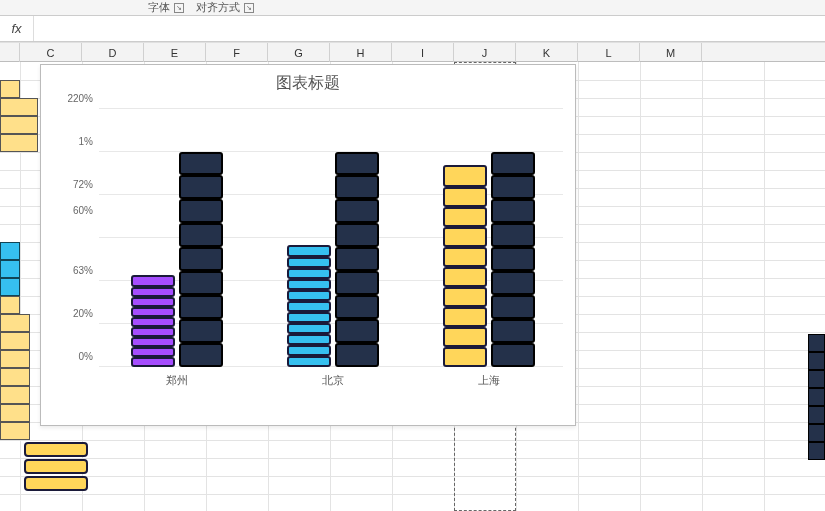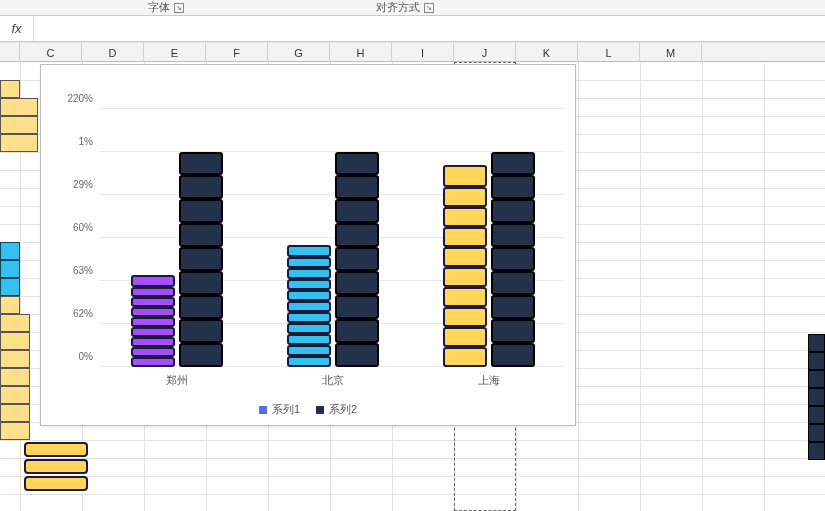--- a/index.html
+++ b/index.html
@@ -1,21 +1,21 @@
 <!DOCTYPE html>
 <html><head>
 <meta charset="utf-8">
 <style>
   * { margin: 0; padding: 0; box-sizing: border-box; }
   html, body { width: 825px; height: 511px; overflow: hidden; font-family: "Microsoft YaHei", Arial, sans-serif; font-size: 12px; background: #fff; color: #333; }
   .ribbon-groups { height: 16px; background: #f5f5f5; border-bottom: 1px solid #ccc; display: flex; align-items: flex-start; font-size: 11px; color: #555; }
   .ribbon-group { display: flex; align-items: center; gap: 4px; padding: 0 6px; }
   .ribbon-group .expand { width: 10px; height: 10px; border: 1px solid #888; display: inline-flex; align-items: center; justify-content: center; font-size: 7px; color: #666; }
   .rg-font { width: 110px; margin-left: 80px; justify-content: flex-end; }
-  .rg-align { width: 250px; justify-content: flex-end; }
+  .rg-align { width: 250px; justify-content: flex-start; }
   .rg-number { width: 240px; justify-content: flex-end; }
   .formula-bar { height: 26px; background: #fff; border-bottom: 1px solid #ccc; display: flex; align-items: center; }
   .fx-icon { width: 34px; text-align: center; font-style: italic; font-size: 13px; color: #444; border-right: 1px solid #ddd; height: 100%; display: flex; align-items: center; justify-content: center; }
   .formula-input { flex: 1; height: 20px; border: none; padding: 0 6px; font-size: 12px; outline: none; }
   .col-headers { height: 20px; display: flex; border-bottom: 1px solid #bdbdbd; background: #f3f3f3; font-size: 11px; color: #333; border-top: 1px solid #e0e0e0; }
   .col-h { width: 62px; height: 20px; border-right: 1px solid #d0d0d0; display: flex; align-items: center; justify-content: center; }
   .col-h.first { width: 20px; }
   .grid-area { position: relative; height: 449px; background: #fff; }
   .grid-lines { position: absolute; inset: 0; }
   .vline { position: absolute; top: 0; bottom: 0; width: 1px; background: #e3e3e3; }
@@ -171,32 +171,33 @@
 
   <div class="dark-cell" style="left:808px; top:272px; width:17px; height:18px;"></div>
   <div class="dark-cell" style="left:808px; top:290px; width:17px; height:18px;"></div>
   <div class="dark-cell" style="left:808px; top:308px; width:17px; height:18px;"></div>
   <div class="dark-cell" style="left:808px; top:326px; width:17px; height:18px;"></div>
   <div class="dark-cell" style="left:808px; top:344px; width:17px; height:18px;"></div>
   <div class="dark-cell" style="left:808px; top:362px; width:17px; height:18px;"></div>
   <div class="dark-cell" style="left:808px; top:380px; width:17px; height:18px;"></div>
 
   <div class="chart-box">
+    <div class="chart-title">图表标题</div>
     <div class="plot">
 
       <div class="gridline" style="bottom:0"></div>
         <span class="ytick" style="bottom:0">0%</span>
       <div class="gridline" style="bottom:43px"></div>
-        <span class="ytick" style="bottom:43px">62%</span>
+        <span class="ytick" style="bottom:43px">20%</span>
       <div class="gridline" style="bottom:86px"></div>
         <span class="ytick" style="bottom:86px">63%</span>
       <div class="gridline" style="bottom:129px"></div>
-        <span class="ytick" style="bottom:129px">60%</span>
+        <span class="ytick" style="bottom:146px">60%</span>
       <div class="gridline" style="bottom:172px"></div>
-        <span class="ytick" style="bottom:172px">29%</span>
+        <span class="ytick" style="bottom:172px">72%</span>
       <div class="gridline" style="bottom:215px"></div>
         <span class="ytick" style="bottom:215px">1%</span>
       <div class="gridline" style="bottom:258px"></div>
         <span class="ytick" style="bottom:258px">220%</span>
 
       <div class="bars">
 
         <div class="bar-col" style="left:32px; height:92px;">
           <div class="seg purple" style="bottom:0;height:10px"></div>
             <div class="seg purple" style="bottom:10px;height:10px"></div>
@@ -266,24 +267,14 @@
             <div class="seg dark" style="bottom:72px;height:24px"></div>
           <div class="seg dark" style="bottom:96px;height:24px"></div>
             <div class="seg dark" style="bottom:120px;height:24px"></div>
           <div class="seg dark" style="bottom:144px;height:24px"></div>
             <div class="seg dark" style="bottom:168px;height:24px"></div>
           <div class="seg dark" style="bottom:192px;height:23px"></div>
         </div>
         <span class="xcat" style="left:344px; width:92px;">上海</span>
       </div>
     </div>
-    <div class="legend">
-      <div class="legend-item">
-        <span class="legend-sw s1"></span>
-        <span>系列1</span>
-      </div>
-      <div class="legend-item">
-        <span class="legend-sw s2"></span>
-        <span>系列2</span>
-      </div>
-    </div>
   </div>
 </div>
 
 </body></html>

